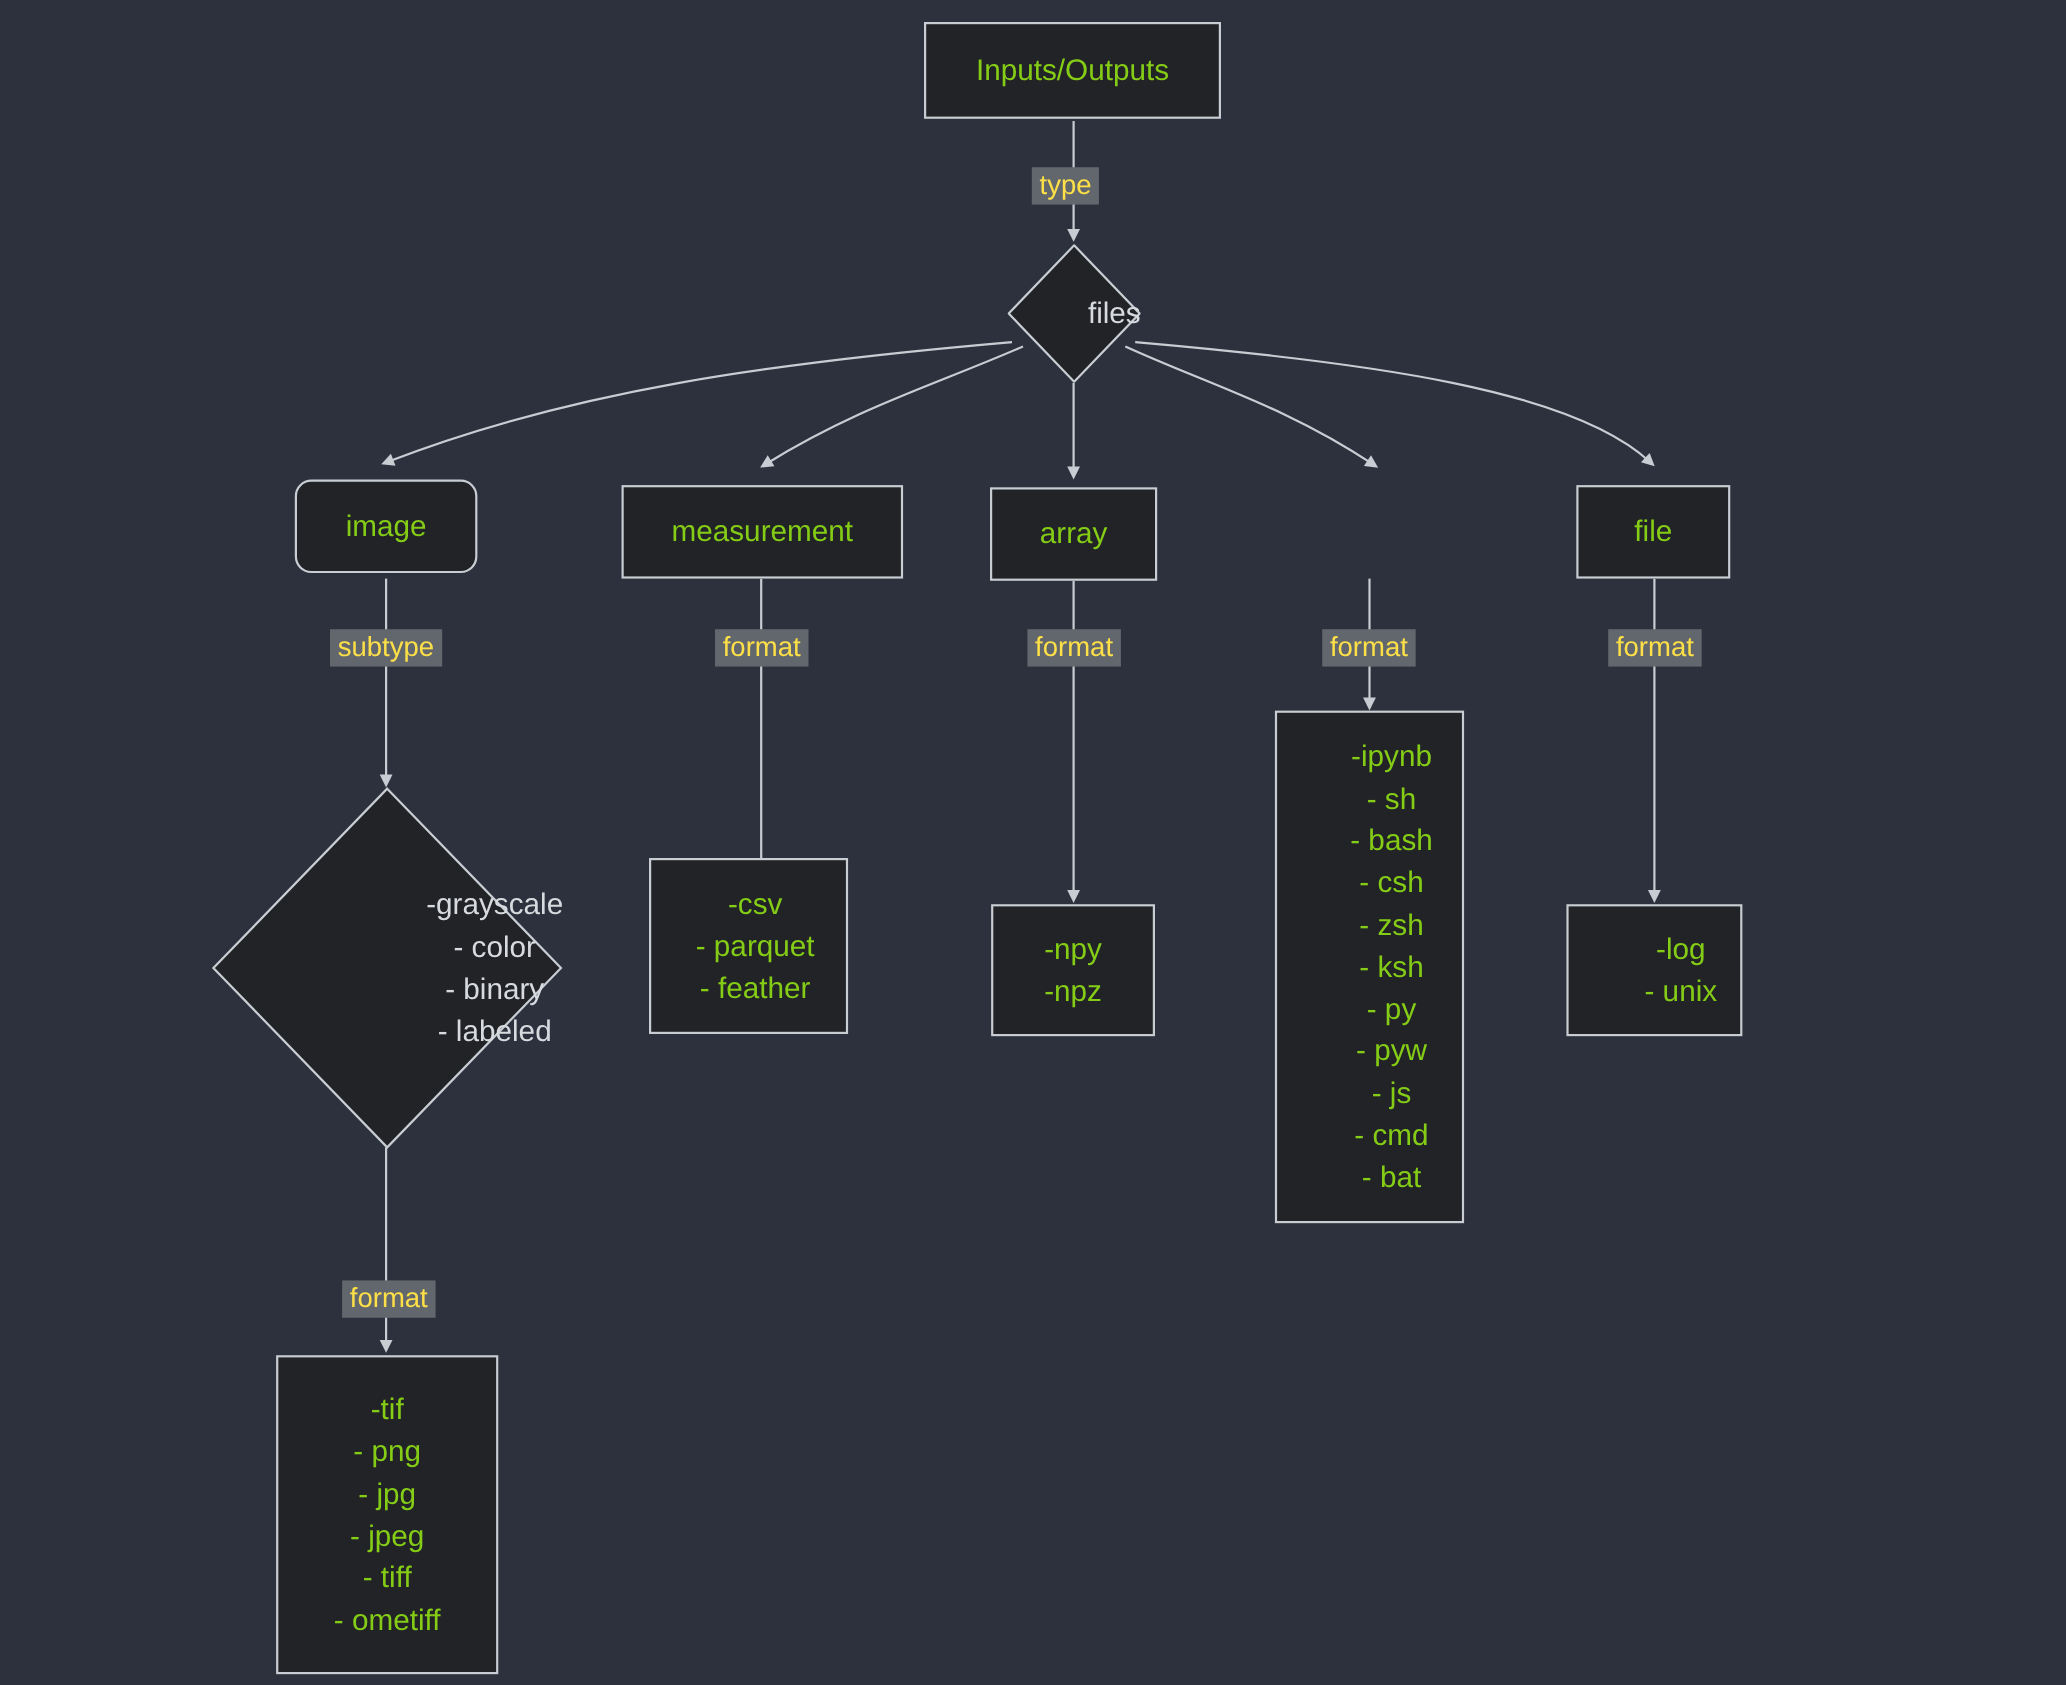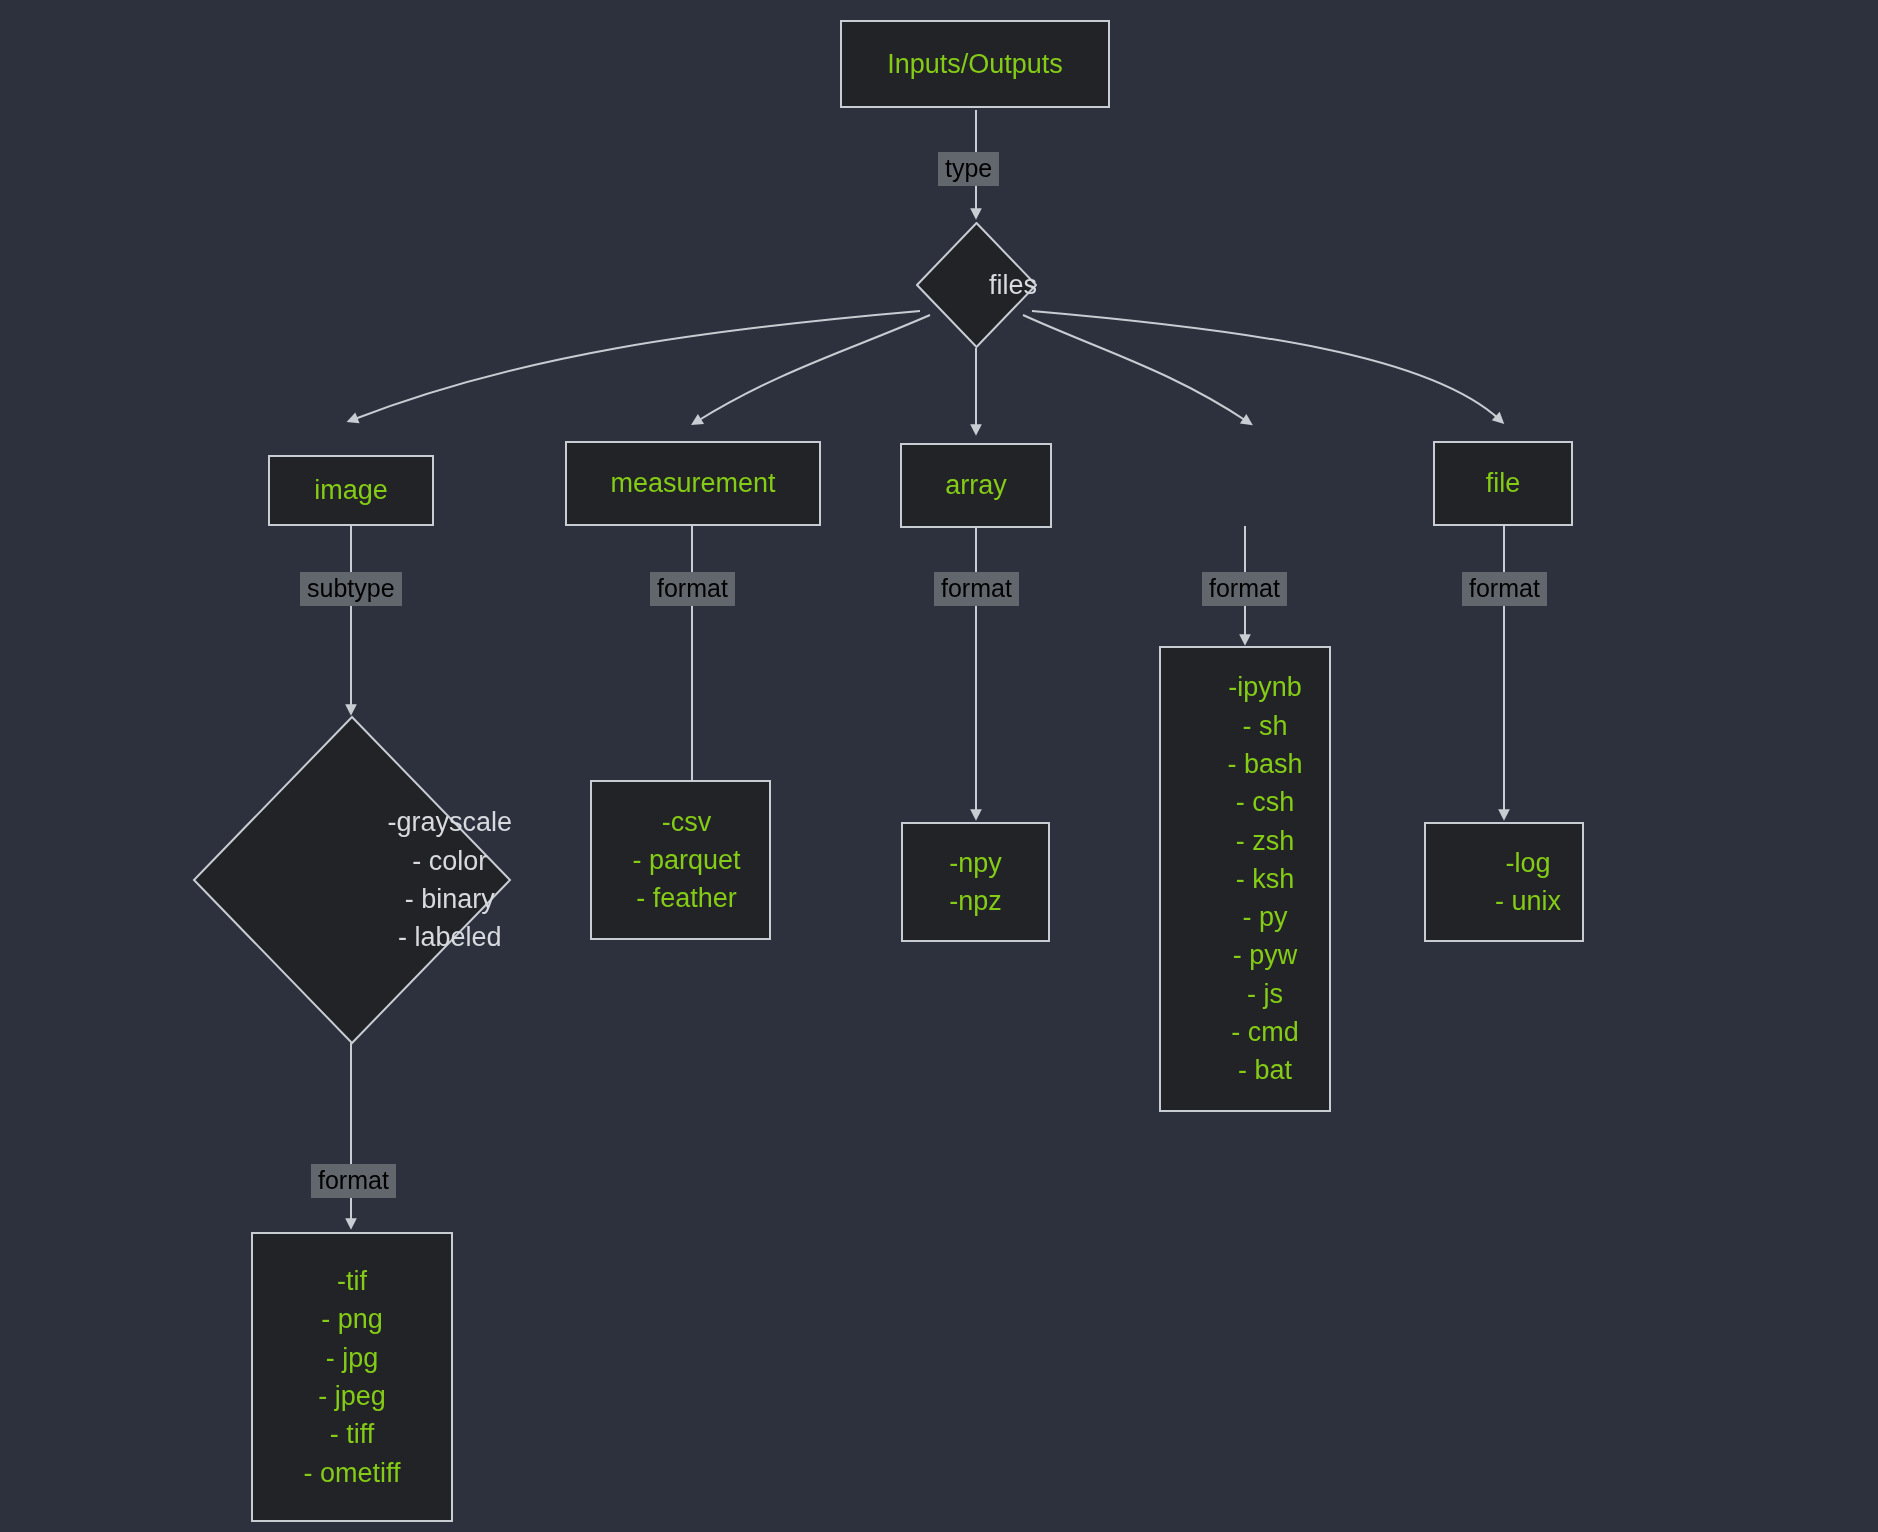--- a/index.html
+++ b/index.html
@@ -66,21 +66,21 @@
     z-index: 2;
     color: #d7dade;
     text-align: center;
     white-space: pre-line;
     line-height: 1.42;
     font-size: 27px;
   }
   .edge-chip {
     position: absolute;
     background: #62666d;
-    color: #000000;
+    color: #fde047;
     font-size: 25px;
     padding: 1px 7px 3px 7px;
     line-height: 1.2;
     white-space: nowrap;
     box-sizing: border-box;
   }
 </style>
 </head>
 <body>
 
@@ -128,21 +128,21 @@
     <span>type</span>
   </div>
 
   <div class="diamond-wrap" style="left:916px; top:222px; width:121px; height:126px;">
     <svg class="diamond-shape" viewBox="0 0 121 126" preserveAspectRatio="none">
       <polygon points="60.5,1 120,63 60.5,125 1,63" fill="#222326" stroke="#c8cdd3" stroke-width="2"></polygon>
     </svg>
     <span class="diamond-text">files</span>
   </div>
 
-  <div class="node rect" style="left:268px; top:455px; width:166px; height:71px;">
+  <div class="node rect" style="left:268px; top:436px; width:166px; height:85px;border-radius:15px;">
     <span class="node-label">image</span>
   </div>
 
   <div class="node rect" style="left:565px; top:441px; width:256px; height:85px;">
     <span class="node-label">measurement</span>
   </div>
 
   <div class="node rect" style="left:900px; top:443px; width:152px; height:85px;">
     <span class="node-label">array</span>
   </div>

